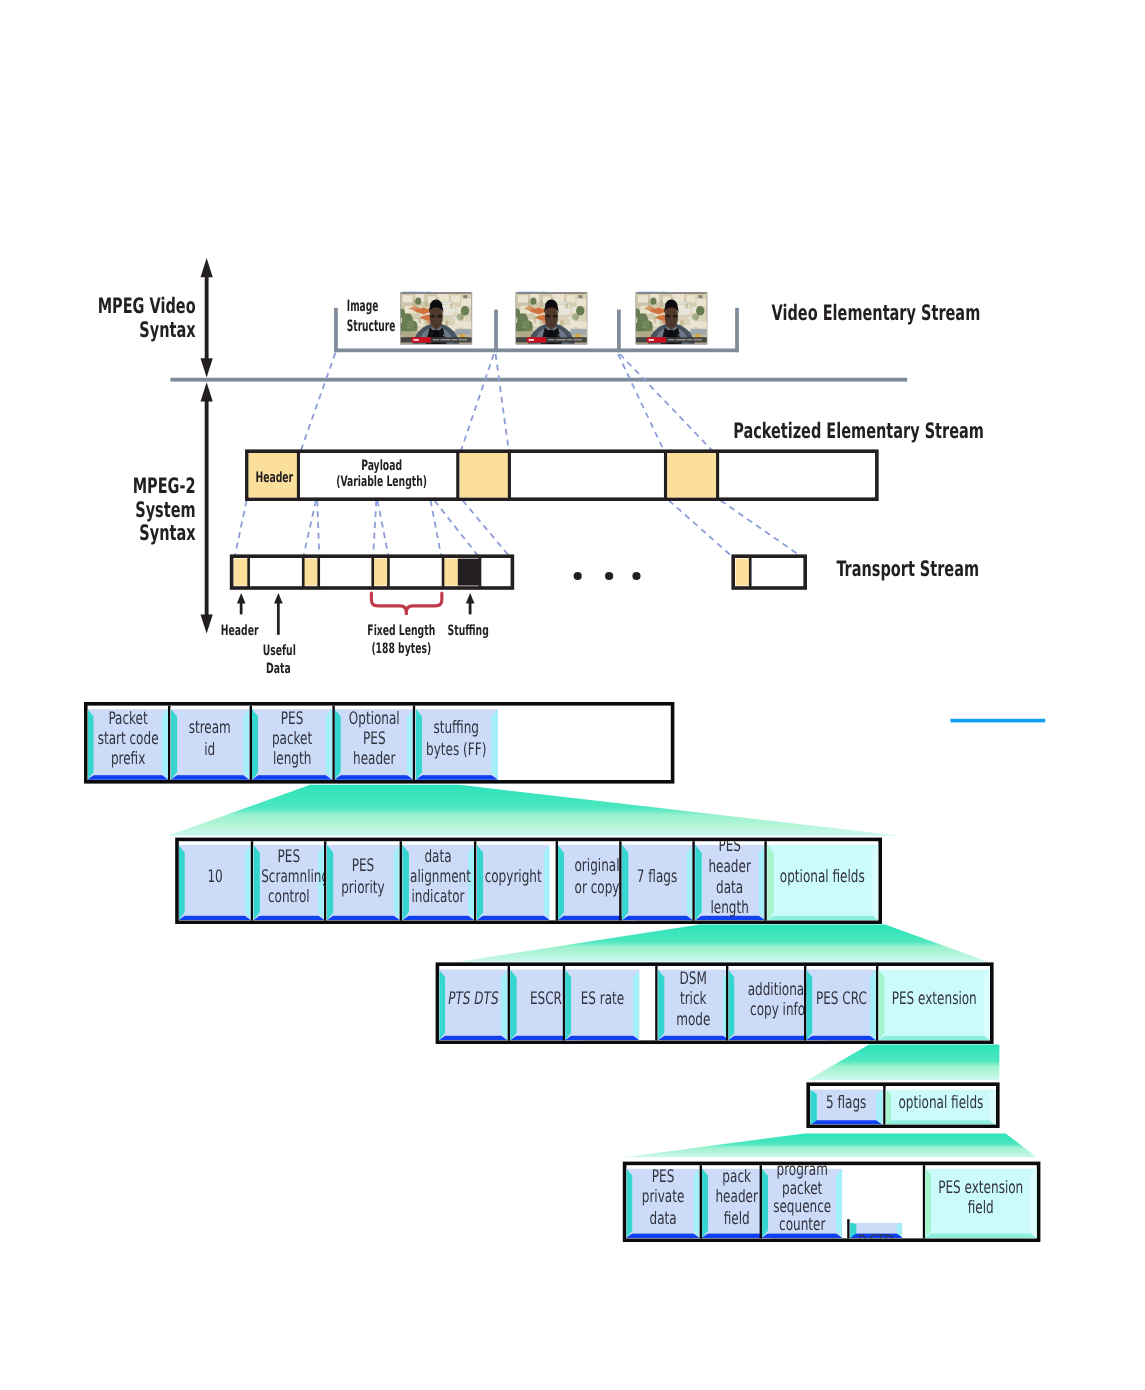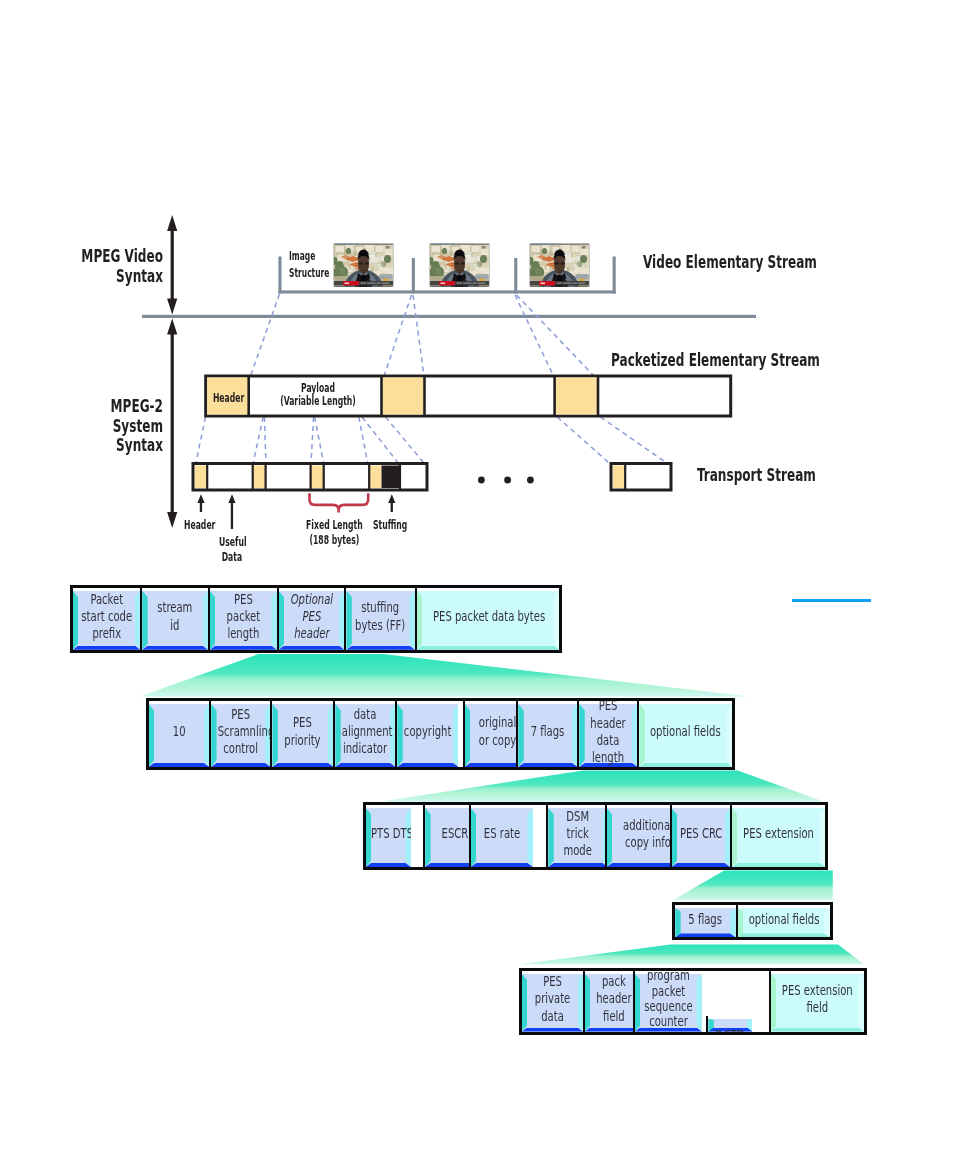--- a/index.html
+++ b/index.html
@@ -614,51 +614,41 @@
         <div class="lbev"></div>
         <div class="rbev"></div>
         <div class="bbev"></div>
         <div class="tbev"></div>
         <div class="txt" style="top:3.0000000000000027px;line-height:17.2px">
           <div>PES</div>
           <div>packet</div>
           <div>length</div>
         </div>
       </div>
-      <div class="cell blue sep" style="left: 203.9px; width: 67.8px; font-style: italic;">
+      <div class="cell blue sep" style="left: 203.9px; width: 67.8px;">
         <div class="face"></div>
         <div class="lbev"></div>
         <div class="rbev"></div>
         <div class="bbev"></div>
         <div class="tbev"></div>
         <div class="txt" style="top:3.0000000000000027px;line-height:17.2px">
           <div>Optional</div>
           <div>PES</div>
           <div>header</div>
         </div>
       </div>
       <div class="cell blue sep" style="left: 271.7px; width: 70.4px;">
         <div class="face"></div>
         <div class="lbev"></div>
         <div class="rbev"></div>
         <div class="bbev"></div>
         <div class="tbev"></div>
         <div class="txt" style="top:11.600000000000001px;line-height:17.2px">
           <div>stuffing</div>
           <div>bytes (FF)</div>
-        </div>
-      </div>
-      <div class="cell mint sep" style="left: 342.1px; width: 144.2px;">
-        <div class="face"></div>
-        <div class="lbev"></div>
-        <div class="rbev"></div>
-        <div class="bbev"></div>
-        <div class="tbev"></div>
-        <div class="txt" style="top:20.2px;line-height:17.2px">
-          <div>PES packet data bytes</div>
         </div>
       </div>
     </div>
     <div class="fieldrow" style="left: 145.7px; top: 697.9px; width: 589.3px; height: 72px;">
       <div class="cell blue" style="left: 0px; width: 60.5px;">
         <div class="face"></div>
         <div class="lbev"></div>
         <div class="rbev"></div>
         <div class="bbev"></div>
         <div class="tbev"></div>
@@ -750,21 +740,21 @@
         <div class="lbev"></div>
         <div class="rbev"></div>
         <div class="bbev"></div>
         <div class="tbev"></div>
         <div class="txt" style="top:22.2px;line-height:17.2px">
           <div>optional fields</div>
         </div>
       </div>
     </div>
     <div class="fieldrow" style="left: 362.8px; top: 802.1px; width: 465.3px; height: 67.8px;">
-      <div class="cell blue" style="left: 0px; width: 45px;">
+      <div class="cell blue" style="left: 0px; width: 57px; font-style: italic;">
         <div class="face"></div>
         <div class="lbev"></div>
         <div class="rbev"></div>
         <div class="bbev"></div>
         <div class="tbev"></div>
         <div class="txt" style="top:20.099999999999998px;line-height:17.2px">
           <div>PTS DTS</div>
         </div>
       </div>
       <div class="cell blue sep" style="left: 57.4px; width: 61.9px; padding-left: 44px;">

